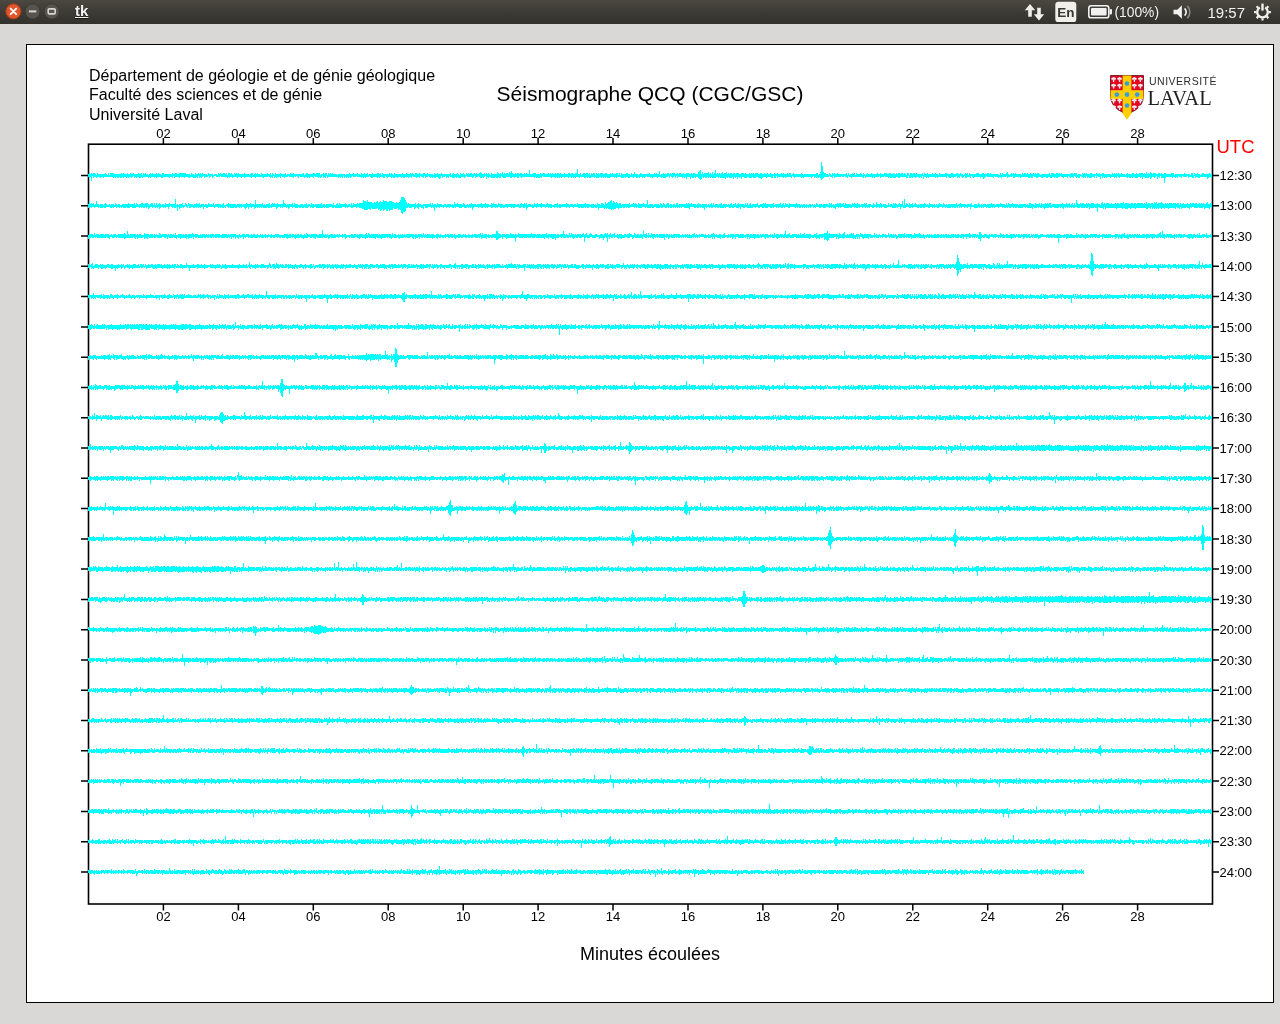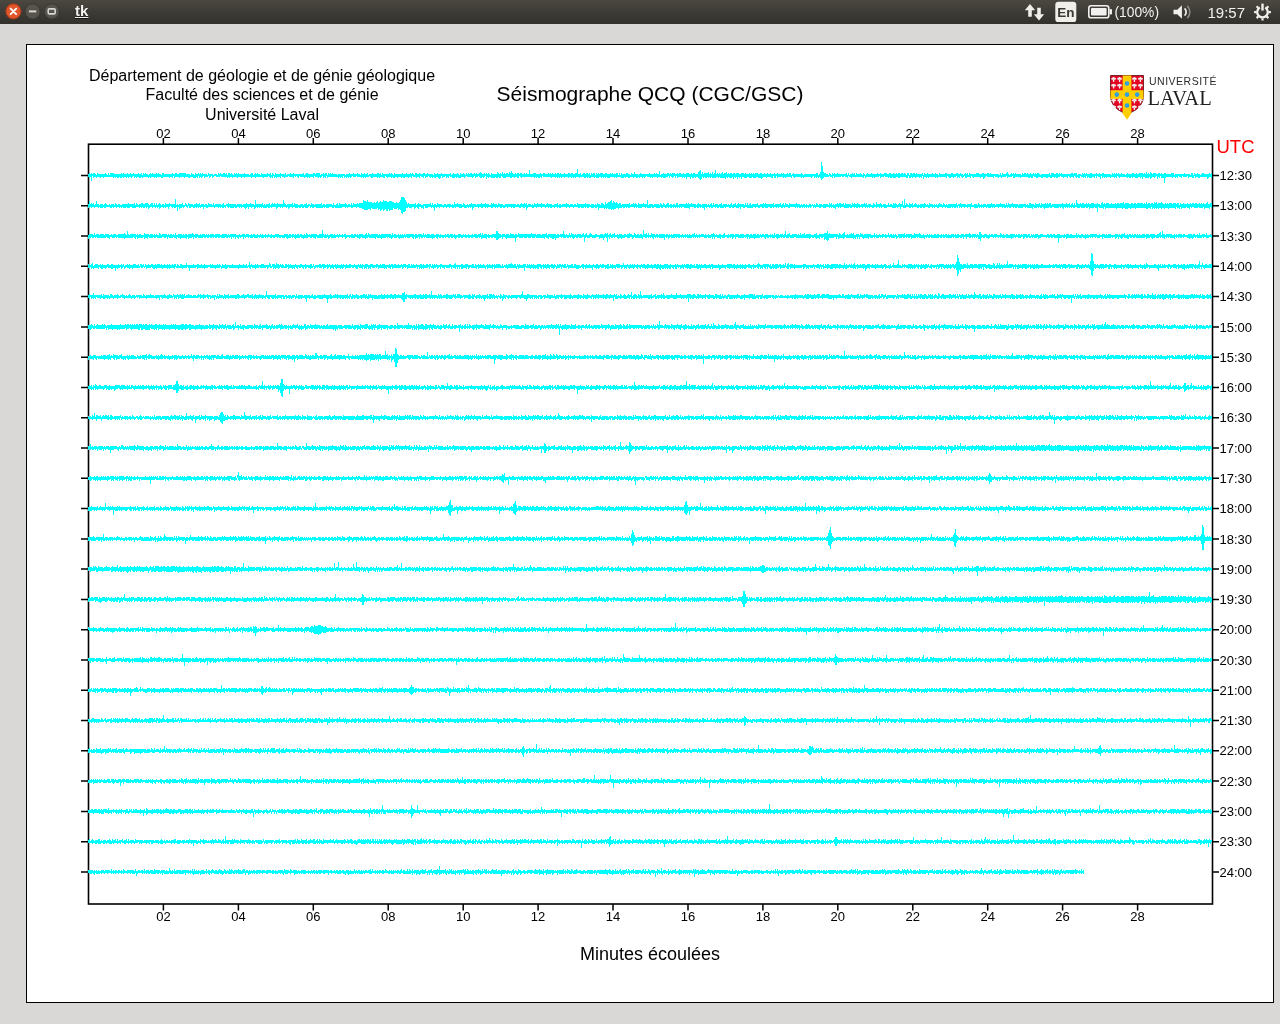--- a/index.html
+++ b/index.html
@@ -3,21 +3,21 @@
 <style>
 html,body{margin:0;padding:0;width:1280px;height:1024px;overflow:hidden;
 background:#d9d8d6;font-family:"Liberation Sans",sans-serif;}
 #bar{position:absolute;left:0;top:0;width:1280px;height:24px;
 background:linear-gradient(#4a4840,#3c3a35 55%,#33312c);}
 #bar .ttl{position:absolute;left:75px;top:2px;color:#f3f2f0;font-size:15px;
 font-weight:bold;text-shadow:0 1px 1px rgba(0,0,0,.6);text-decoration:underline;}
 #win{position:absolute;left:26px;top:43.8px;width:1246px;height:957px;
 background:#fff;border:1.6px solid #000;}
 #hdr{position:absolute;left:89px;top:66px;font-size:16px;color:#000;
-line-height:19.4px;white-space:pre;text-align:center;}
+line-height:19.4px;white-space:pre;}
 #title{position:absolute;left:0;top:82px;width:1300px;text-align:center;
 font-size:21px;color:#000;}
 #xlab{position:absolute;left:0;top:944px;width:1300px;text-align:center;
 font-size:18px;color:#000;}
 svg{position:absolute;left:0;top:0;}
 </style></head>
 <body>
 <div id="bar">
 <svg width="1280" height="24">
   <circle cx="13.4" cy="11.4" r="7.6" fill="#e0552a" stroke="#a63a17" stroke-width="1"></circle>

